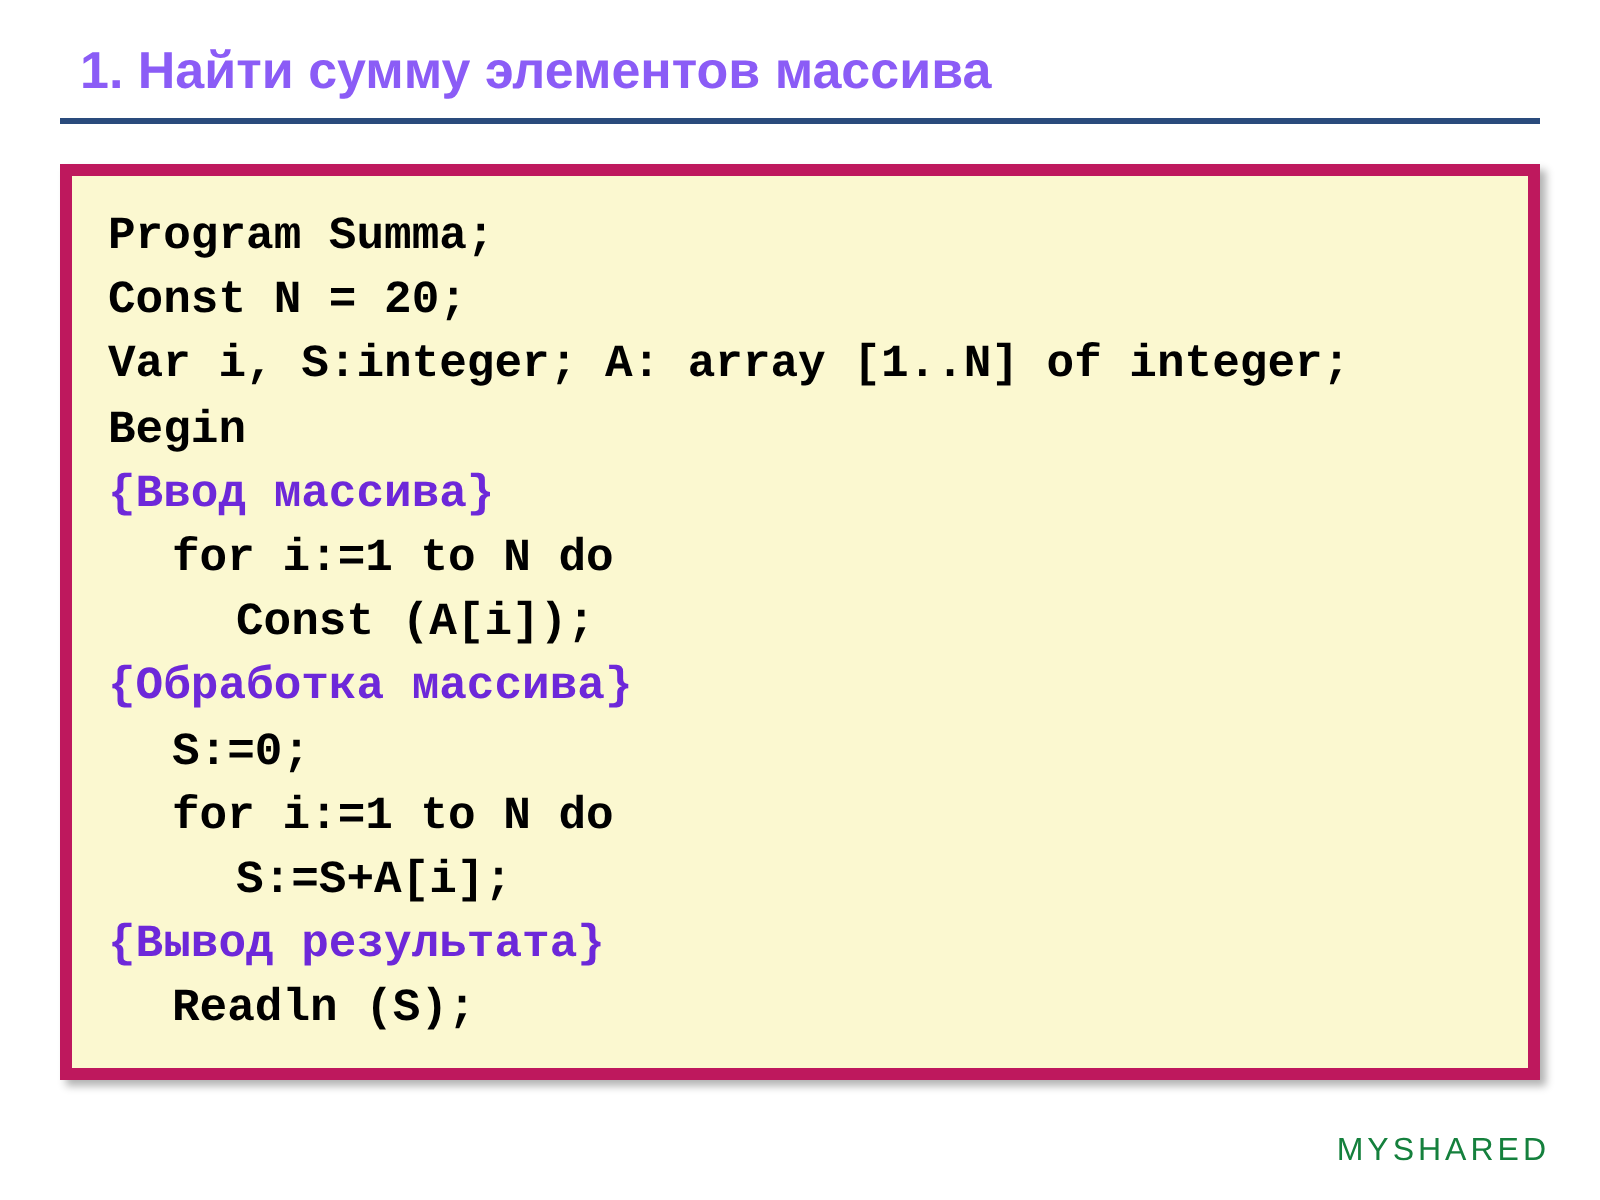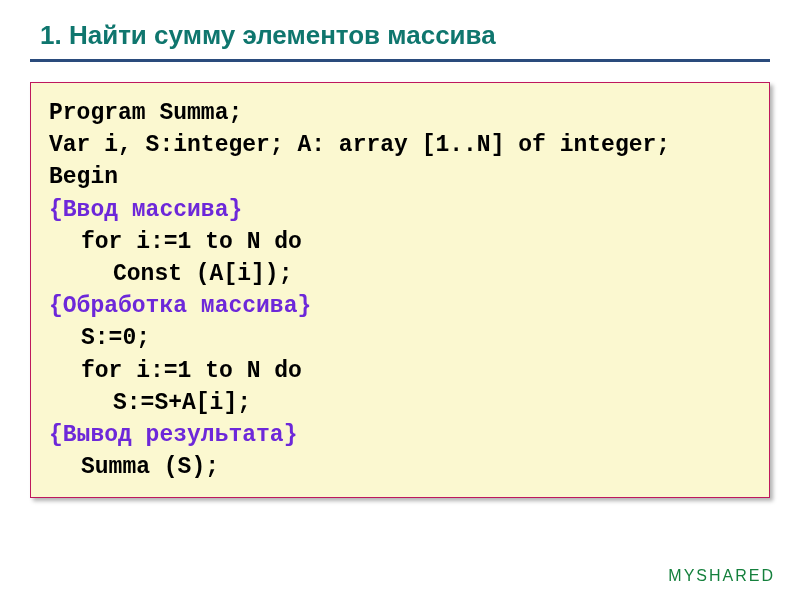--- a/index.html
+++ b/index.html
@@ -14,32 +14,32 @@
       font-family: Arial, sans-serif;
       padding: 20px 30px;
       position: relative;
     }
     .title-container {
       margin-bottom: 20px;
     }
     .title {
       font-size: 26px;
       font-weight: bold;
-      color: #0f766e;
+      color: #8b5cf6;
       padding-bottom: 8px;
       padding-left: 10px;
     }
     .title-underline {
       height: 3px;
       background: #2a4b7c;
       width: 100%;
     }
     .code-block {
       background: #fbf8d0;
-      border: 1px solid #be185d;
+      border: 6px solid #be185d;
       box-shadow: 3px 3px 4px rgba(0,0,0,0.3);
       padding: 14px 18px;
       font-family: 'Courier New', monospace;
       font-size: 23px;
       line-height: 1.4;
       color: #000;
       font-weight: bold;
     }
     .code-line {
       white-space: pre;
@@ -66,26 +66,27 @@
 </head>
 <body>
 
 <div class="title-container">
   <div class="title">1.  Найти сумму элементов массива</div>
   <div class="title-underline"></div>
 </div>
 
 <div class="code-block">
   <div class="code-line">Program Summa;</div>
+  <div class="code-line">Const N = 20;</div>
   <div class="code-line">Var i, S:integer; A: array [1..N] of integer;</div>
   <div class="code-line">Begin</div>
   <div class="code-line comment">{Ввод массива}</div>
   <div class="code-line indent1">for i:=1 to N do</div>
   <div class="code-line indent2">Const (A[i]);</div>
   <div class="code-line comment">{Обработка массива}</div>
   <div class="code-line indent1">S:=0;</div>
   <div class="code-line indent1">for i:=1 to N do</div>
   <div class="code-line indent2">S:=S+A[i];</div>
   <div class="code-line comment">{Вывод результата}</div>
-  <div class="code-line indent1">Summa (S);</div>
+  <div class="code-line indent1">Readln (S);</div>
 </div>
 
 <div class="watermark">MYSHARED</div>
 
 </body></html>

